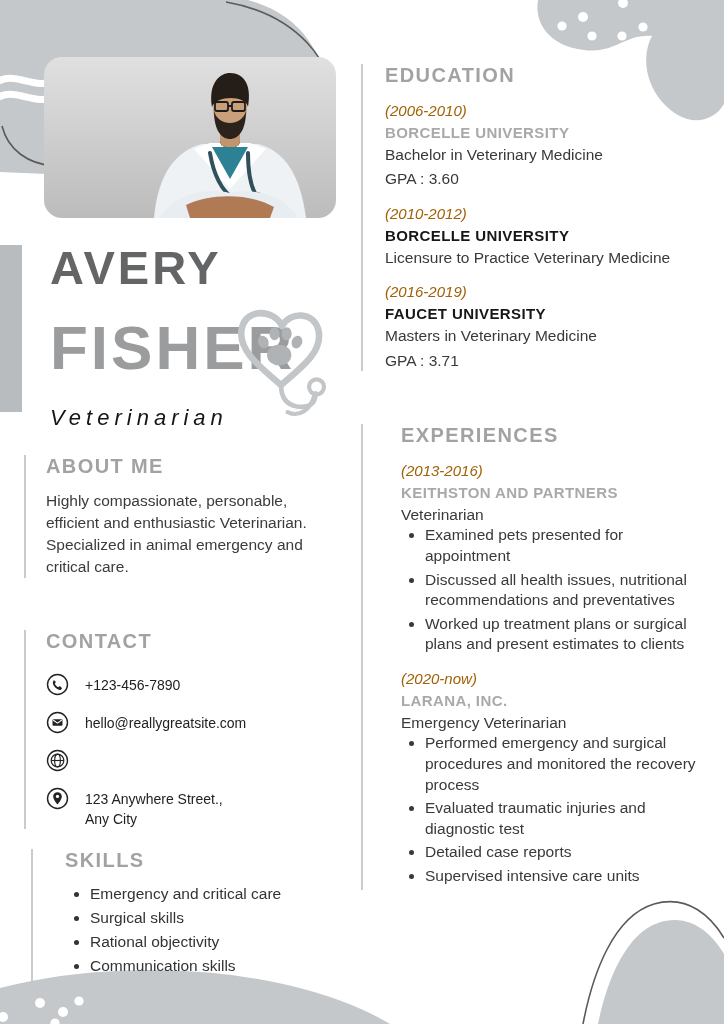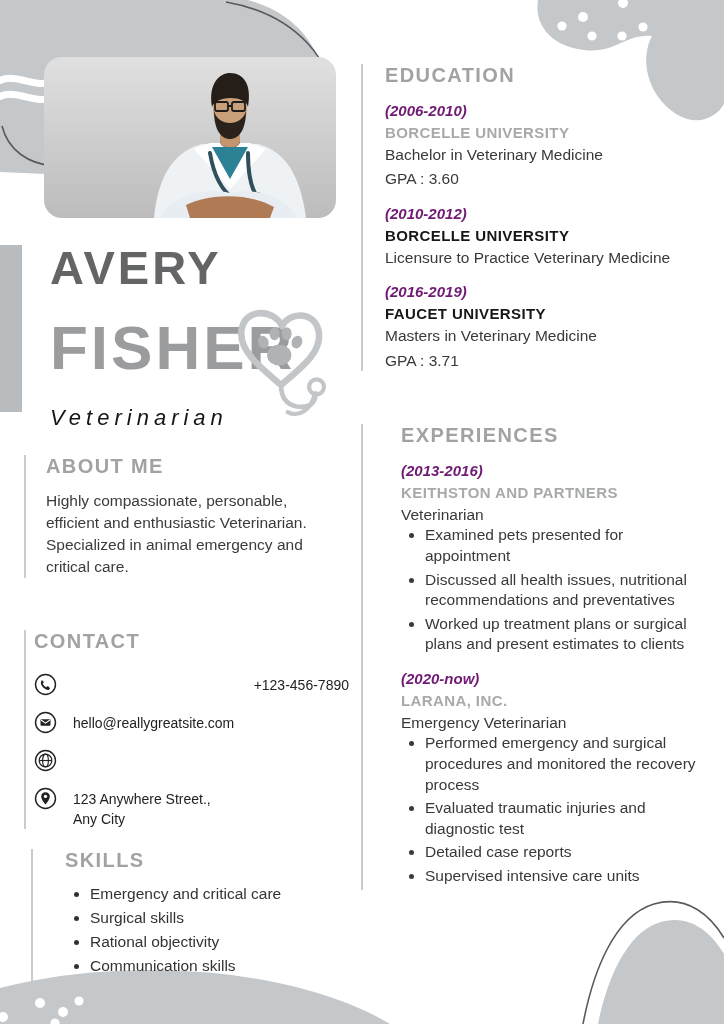--- a/index.html
+++ b/index.html
@@ -9,33 +9,33 @@
   .photo-frame{position:absolute;left:44px;top:57px;width:292px;height:161px;border-radius:18px;overflow:hidden;z-index:2;}
   .name-bar{position:absolute;left:0;top:245px;width:22px;height:167px;background:var(--bar-gray,#b9bcbe);z-index:1;}
   .name-block{position:absolute;left:50px;top:244px;z-index:2;}
   .name-first{font-size:47px;font-weight:bold;letter-spacing:3px;color:var(--name-dark,#646567);line-height:1.0;}
   .name-last{font-size:62px;font-weight:bold;letter-spacing:3px;color:var(--name-light,#9b9c9e);line-height:1.0;margin-top:26px;}
   .job-title{font-size:22px;font-style:italic;letter-spacing:5px;color:#161616;margin-top:26px;}
   .steth{position:absolute;left:226px;top:296px;z-index:3;}
   .section{position:absolute;border-left:2.5px solid var(--rule-gray,#c9cbcd);z-index:2;}
   .sec-h{font-size:20px;font-weight:bold;letter-spacing:1.4px;color:var(--heading-gray,#a0a2a4);margin:0;}
   #about-section{left:24px;top:455px;width:315px;padding-left:20px;}
-  #contact-section{left:24px;top:630px;width:315px;padding-left:8px;}
+  #contact-section{left:24px;top:630px;width:315px;padding-left:20px;}
   #skills-section{left:31px;top:849px;width:315px;padding-left:32px;}
   #education-section{left:361px;top:64px;width:330px;padding-left:22px;}
   #experiences-section{left:361px;top:424px;width:330px;padding-left:38px;}
   .about-text{font-size:15.5px;line-height:1.42;color:#3b3b3c;margin-top:12px;width:290px;}
   .c-row{display:flex;align-items:flex-start;gap:16px;margin-top:15px;}
-  .c-row:first-of-type{margin-top:20px;justify-content:space-between;}
+  .c-row:first-of-type{margin-top:20px;}
   .c-icon{flex:0 0 auto;width:23px;height:23px;}
   .c-text{font-size:14px;color:#222;line-height:1.4;padding-top:3px;}
   .plain-list{margin:12px 0 0 0;padding-left:25px;}
   .plain-list li{font-size:15.5px;color:#333334;margin-bottom:4px;line-height:1.3;}
   .entry{margin-top:15px;}
-  .entry-dates{font-size:15px;font-weight:bold;font-style:italic;color:#701a75;}
+  .entry-dates{font-size:15px;font-weight:normal;font-style:italic;color:#a16207;}
   .entry-org{font-size:15px;font-weight:bold;letter-spacing:.4px;margin-top:5px;}
   .entry-org.gray{color:var(--org-gray,#a7a9ab);}
   .entry-org.dark{color:#171717;}
   .entry-line,.entry-role{font-size:15.5px;color:#39393a;line-height:1.38;margin-top:3px;}
   .bullets{margin:0 0 0 0;padding-left:24px;width:286px;}
   .bullets li{font-size:15.5px;color:#39393a;line-height:1.33;margin-bottom:3px;}
 </style>
 </head>
 <body>
 

